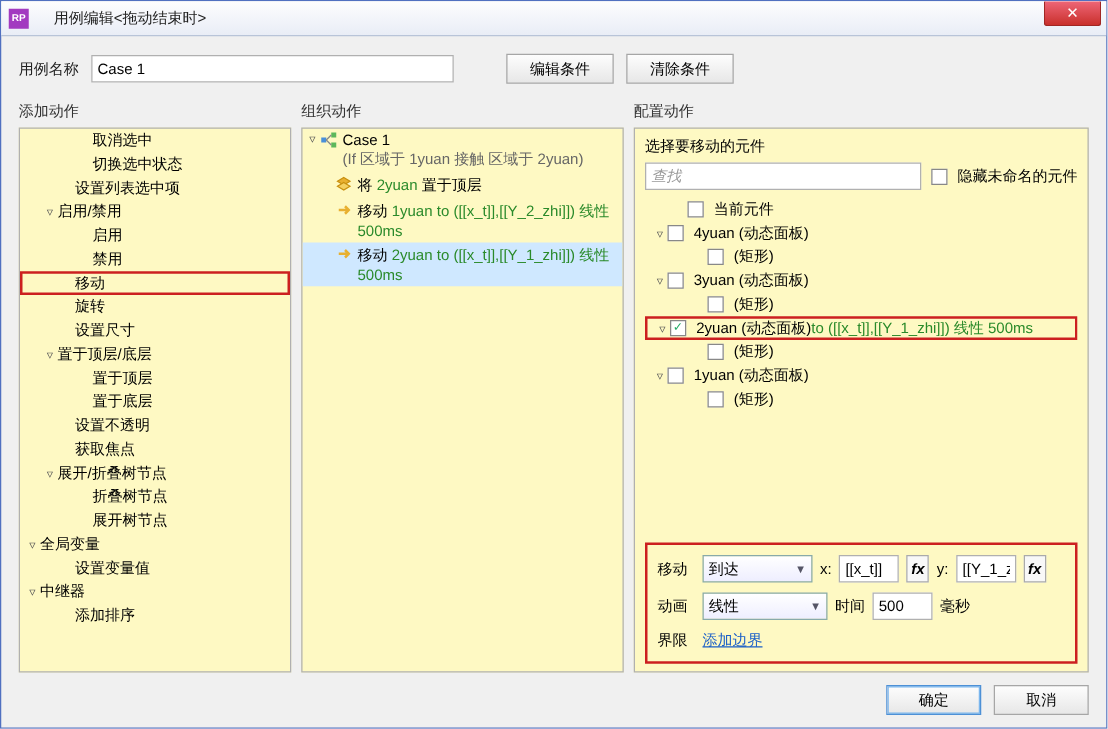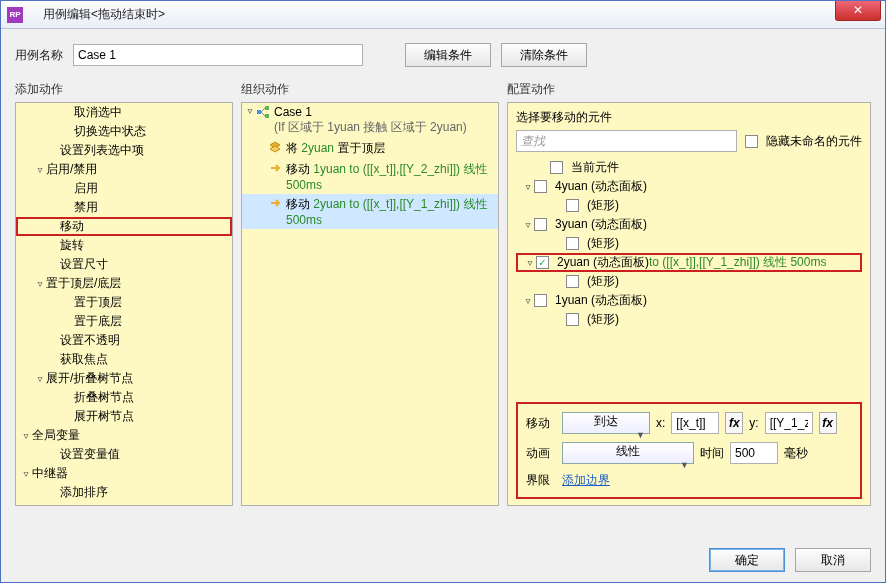--- a/index.html
+++ b/index.html
@@ -35,25 +35,25 @@
 .search-row { display:flex; align-items:center; gap:8px; margin: 4px 0 6px; }
 .checkbox { width:13px; height:13px; border:1px solid #888; background:#fff; cursor:pointer; display:inline-block; }
 .checkbox.checked::after { content:"✓"; display:block; font-size:10px; line-height:11px; text-align:center; color:#2a6; }
 .widget-tree { flex:1; border:0; overflow:auto; min-height:0; }
 .w-row { display:flex; align-items:center; height:19px; padding-left: 2px; white-space:nowrap; cursor:pointer;}
 .w-row .checkbox { margin-right:4px; }
 .w-row .expander { width:12px; }
 .hl-red-box { border:2px solid #cc2020; }
 .bottom-panel { border:2px solid #cc2020; padding:8px; margin-top:6px; }
 .form-row { display:flex; align-items:center; gap:6px; margin-bottom:8px; }
-.select { height:22px; border:1px solid #8aa; background:linear-gradient(#fff,#eef); display:flex; align-items:center; padding:0 4px; cursor:pointer;flex-direction:column; }
+.select { height:22px; border:1px solid #8aa; background:linear-gradient(#fff,#eef); display:flex; align-items:center; padding:0 4px; cursor:pointer; }
 .select .arrow { margin-left:auto; color:#556; font-size:9px; }
 .fx { width:18px; height:22px; border:1px solid #aaa; background:#f8f8f8; display:flex; align-items:center; justify-content:center; font-style:italic; cursor:pointer;font-weight:bold; }
 .link { color:#1a5fc8; text-decoration:underline; cursor:pointer; }
-.footer { padding:10px 14px; display:flex; justify-content:flex-end; gap:10px;margin-top:32px; }
+.footer { padding:10px 14px; display:flex; justify-content:flex-end; gap:10px; }
 .footer .btn.primary { border-color:#4d90d6; box-shadow:0 0 0 1px #7ab6ee inset; }
 svg { display:block; }
 </style>
 </head>
 <body>
 
 <div class="window">
 
   <div class="titlebar">
     <div class="titlebar-icon">RP</div>
@@ -308,21 +308,21 @@
               </div>
               <span>x:</span>
               <input class="text-input" style="width: 48px;" value="[[x_t]]">
               <div class="fx">fx</div>
               <span>y:</span>
               <input class="text-input" style="width: 48px;" value="[[Y_1_zh">
               <div class="fx">fx</div>
             </div>
             <div class="form-row">
               <span style="width:30px">动画</span>
-              <div class="select" style="width:132px">
+              <div class="select" style="width:100px">
                 <span>线性</span>
                   <span class="arrow">▼</span>
               </div>
               <span>时间</span>
               <input class="text-input" style="width: 48px;" value="500">
               <span>毫秒</span>
             </div>
             <div class="form-row" style="margin-bottom:0">
               <span style="width:30px">界限</span>
               <span class="link">添加边界</span>

